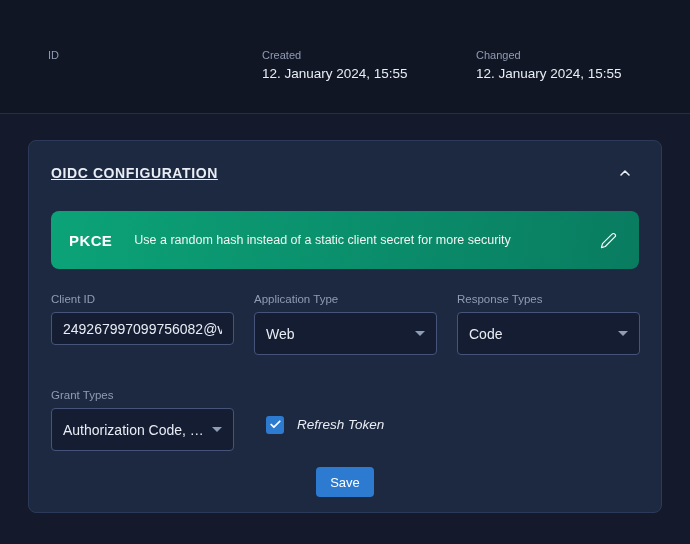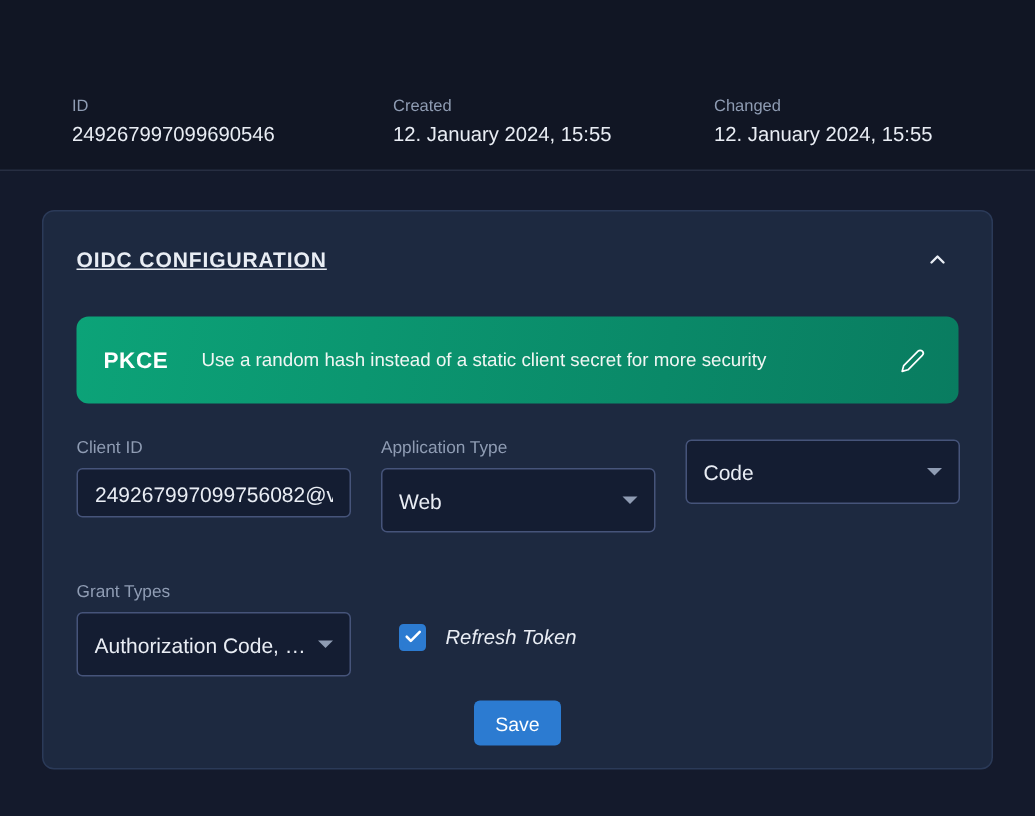--- a/index.html
+++ b/index.html
@@ -10,21 +10,20 @@
     font-family: "Liberation Sans", sans-serif;
     color: var(--text, #e9edf4);
   }
   
   .top {
     height: 114px;
     background: var(--header-bg, #111624);
     border-bottom: 1px solid var(--divider, #272e42);
     display: flex;
     padding: 48px 0 0 48px;
-    align-items: center;
   }
   .meta-col { width: 229px; }
   .meta-label { font-size: 11px; color: var(--label, #8f9cb3); line-height: 14px; }
   .meta-value { font-size: 13.5px; color: var(--text, #e9edf4); margin-top: 3px; line-height: 17px; }
   
   .card {
     width: 634px; margin: 26px 28px 0;
     background: var(--card-bg, #1d2940);
     border: 1px solid var(--card-border, #2b3a58);
     border-radius: 8px;
@@ -104,21 +103,20 @@
   }
 </style>
 </head>
 <body>
 
 <div class="page">
 
   <header class="top">
     <div class="meta-col">
       <div class="meta-label">ID</div>
-      <div class="meta-value">249267997099690546</div>
     </div>
     <div class="meta-col">
       <div class="meta-label">Created</div>
       <div class="meta-value">12. January 2024, 15:55</div>
     </div>
     <div class="meta-col">
       <div class="meta-label">Changed</div>
       <div class="meta-value">12. January 2024, 15:55</div>
     </div>
   </header>
@@ -153,20 +151,21 @@
 
       <div class="field">
         <label>Application Type</label>
         <div class="select">
           <span class="sel-value">Web</span>
           <span class="arrow"></span>
         </div>
       </div>
 
       <div class="field">
+        <label>Response Types</label>
         <div class="select">
           <span class="sel-value">Code</span>
           <span class="arrow"></span>
         </div>
       </div>
 
 
       <div class="field">
         <label>Grant Types</label>
         <div class="select">

